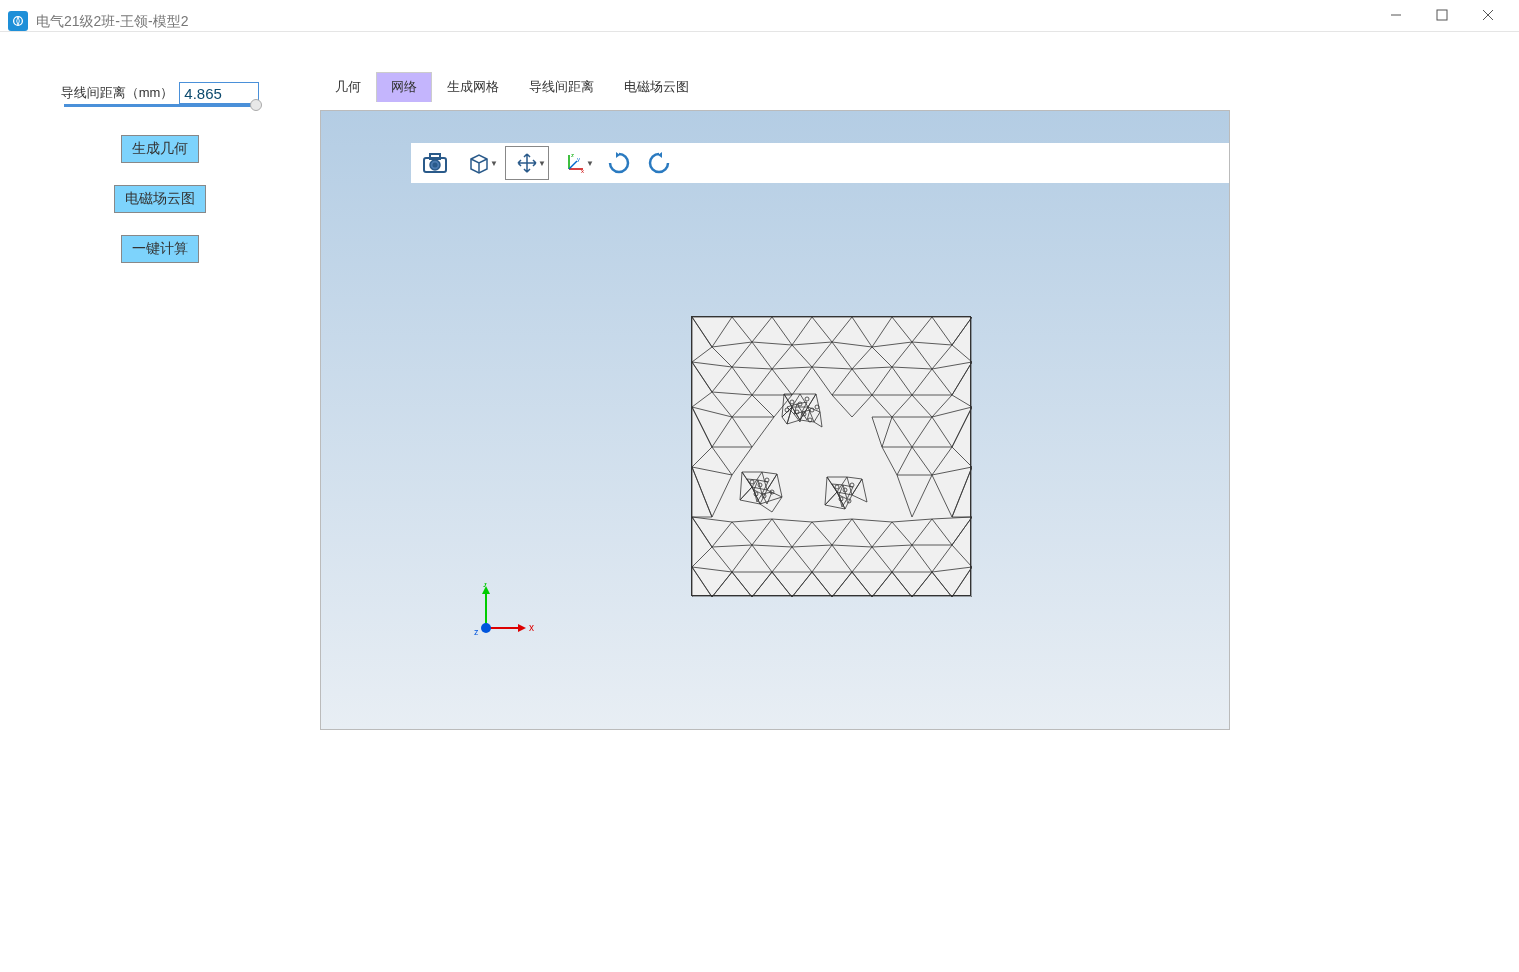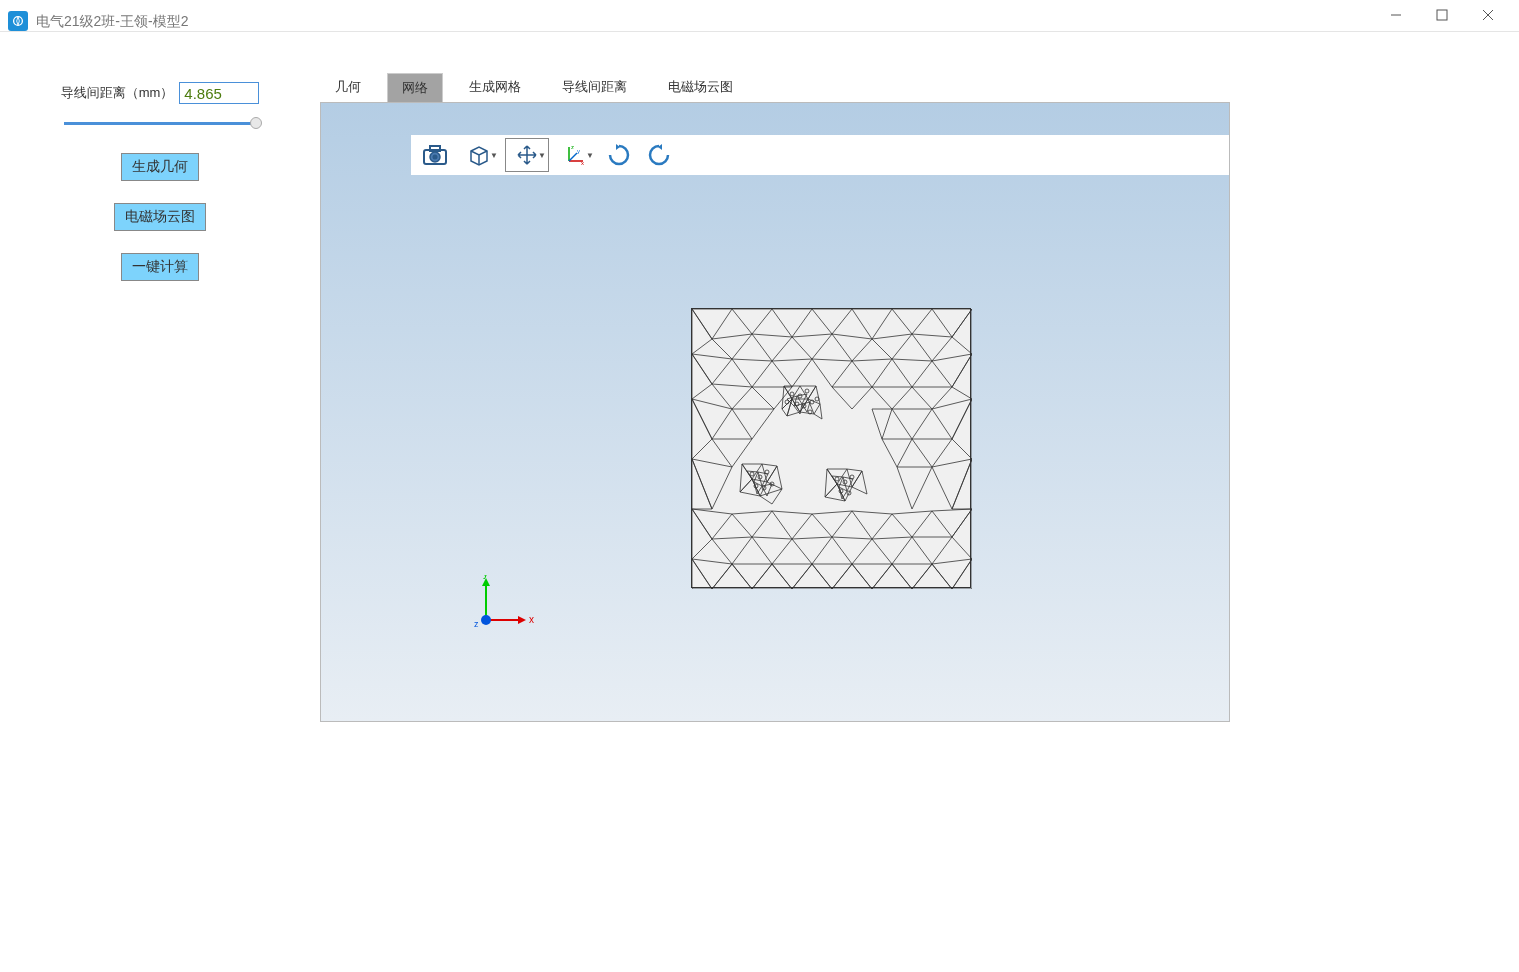--- a/index.html
+++ b/index.html
@@ -63,34 +63,34 @@
       width: 320px;
       display: flex;
       flex-direction: column;
       align-items: center;
       padding: 10px 20px;
     }
     .param-row {
       display: flex;
       align-items: center;
       gap: 6px;
-      margin-bottom: 18px;
+      margin-bottom: 0;
     }
     .param-label {
       font-size: 13px;
       color: #333;
       white-space: nowrap;
     }
     .param-input {
       width: 80px;
       height: 22px;
       border: 1px solid #4a90d9;
       font-size: 15px;
       padding: 0 4px;
-      color: #4d7c0f;
+      color: #0c4a6e;
     }
     .slider-container {
       width: 192px;
       margin-left: 0;
       margin-bottom: 28px;
       position: relative;
     }
     .slider-track {
       height: 3px;
       background: #4a90d9;
@@ -116,34 +116,33 @@
       cursor: pointer;
       margin-bottom: 22px;
       min-width: 70px;
     }
     .viewport-area {
       flex: 1;
       padding: 0 20px 0 0;
     }
     .tabs {
       display: flex;
-      gap: 11px;
-      margin-bottom: 0;
-      align-items: flex-end;
+      gap: 0;
+      margin-bottom: 8px;
     }
     .tab {
       padding: 5px 14px;
       font-size: 13px;
       color: #333;
       cursor: pointer;
       background: transparent;
       border: 1px solid transparent;
     }
     .tab.active {
-      background: #a3a3a3;
+      background: #c4b5fd;
       border: 1px solid #ccc;
       border-bottom: none;
     }
     .viewport {
       width: 910px;
       height: 620px;
       border: 1px solid #bbb;
       background: linear-gradient(to bottom, #b4cde4 0%, #e8eef4 100%);
       position: relative;
       overflow: hidden;

